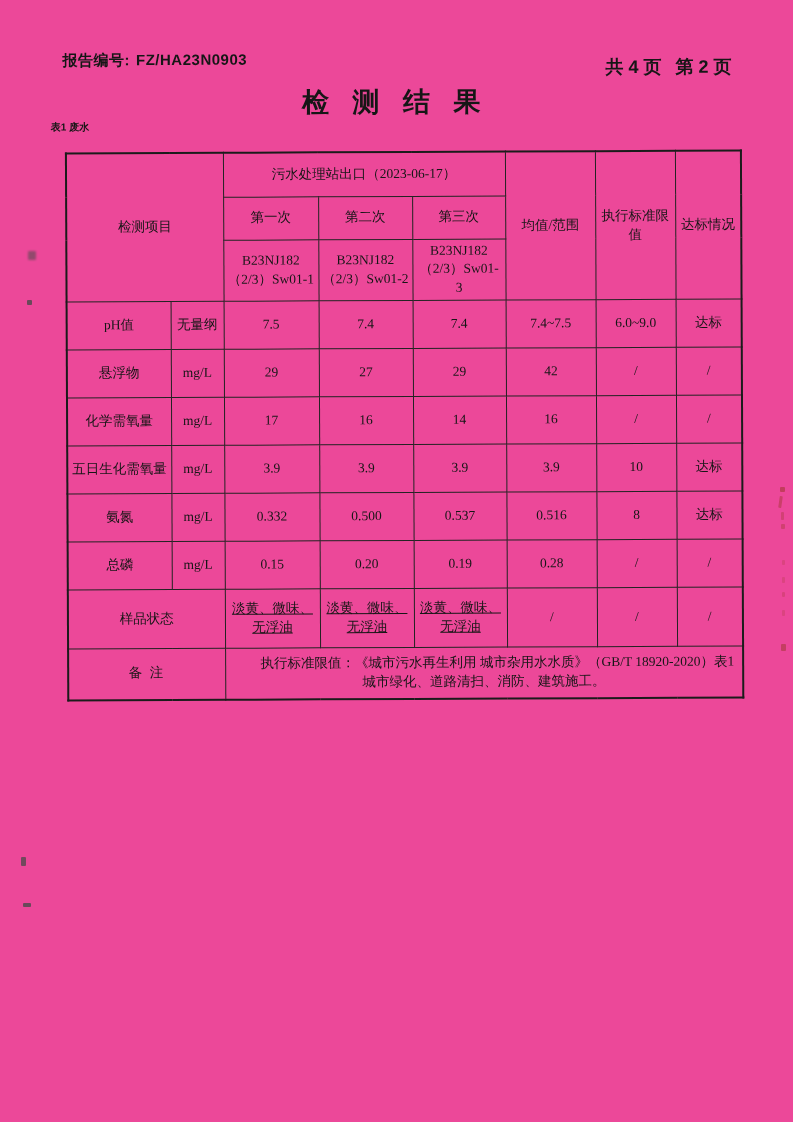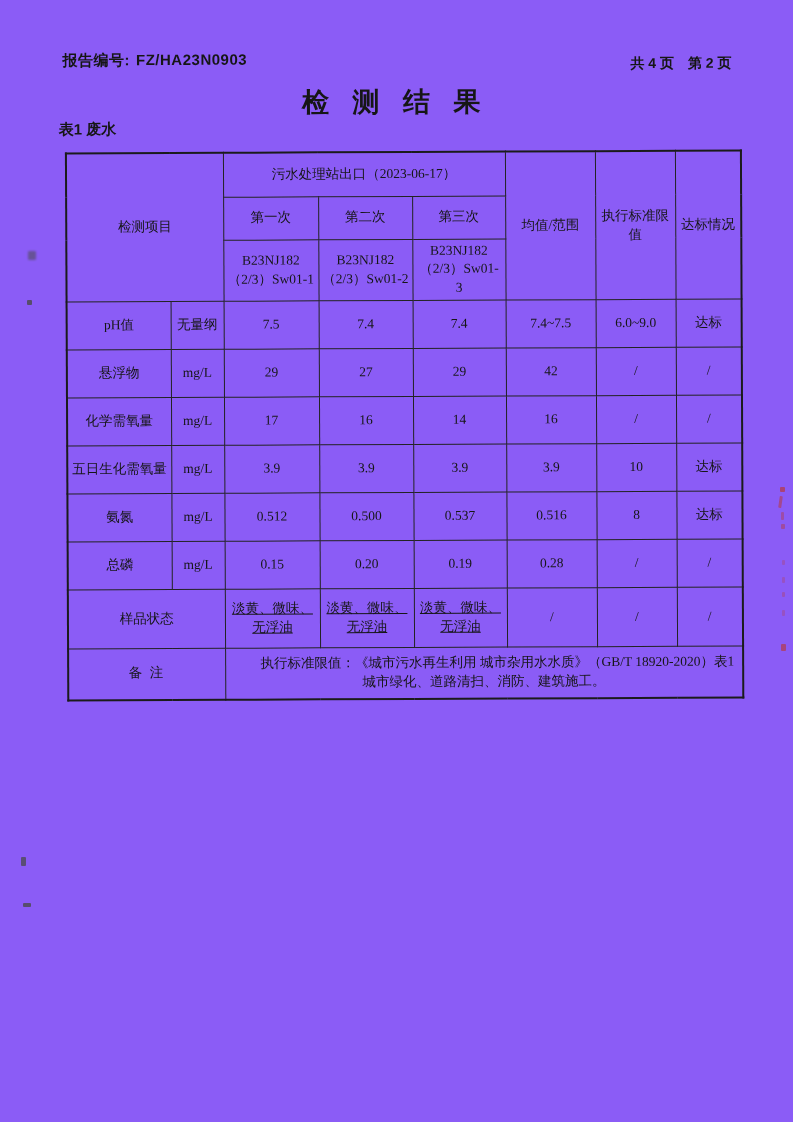--- a/index.html
+++ b/index.html
@@ -1,51 +1,51 @@
 <!DOCTYPE html>
 <html><head>
 <meta charset="utf-8">
 <style>
   html,body{margin:0;padding:0;background:#e8e8e6;}
   .page{
     position:relative;
     width:793px;height:1122px;
-    background:#8b5cf6;
+    background:#ec4899;
     overflow:hidden;
     font-family:"Liberation Serif","DejaVu Serif",serif;
     color:#161616;
   }
   .content{
     position:absolute;inset:0;
     transform:rotate(-0.25deg);
     transform-origin:400px 400px;
   }
   .report-line{
     position:absolute;top:50px;left:64px;
     font-family:"Liberation Sans","DejaVu Sans",sans-serif;
     font-weight:700;font-size:15px;letter-spacing:0.5px;
     white-space:nowrap;
   }
   .report-line .num{margin-left:6px;}
   .page-info{
     position:absolute;top:56px;right:60px;
     font-family:"Liberation Sans","DejaVu Sans",sans-serif;
-    font-weight:700;font-size:14px;white-space:nowrap;
+    font-weight:700;font-size:18px;white-space:nowrap;
   }
   .page-info span{margin-left:14px;}
   .doc-title{
     position:absolute;top:84px;left:0;width:100%;
     text-align:center;
     font-family:"Liberation Sans","DejaVu Sans",sans-serif;
     font-weight:700;font-size:27px;letter-spacing:8px;
   }
   .tbl-caption{
-    position:absolute;top:119px;left:60px;
-    font-family:"Liberation Sans","DejaVu Sans",sans-serif;
-    font-weight:700;font-size:15px;
+    position:absolute;top:119px;left:52px;
+    font-family:"Liberation Sans","DejaVu Sans",sans-serif;
+    font-weight:700;font-size:10px;
   }
   table.report{
     position:absolute;top:151px;left:66px;
     width:675px;
     border-collapse:collapse;
     table-layout:fixed;
     border:2.5px solid #1b1b1b;
   }
   table.report td{
     border:1.2px solid #232323;
@@ -176,21 +176,21 @@
           <td>3.9</td>
           <td>3.9</td>
           <td>3.9</td>
           <td>3.9</td>
           <td>10</td>
           <td>达标</td>
         </tr>
         <tr class="rb">
           <td>氨氮</td>
           <td>mg/L</td>
-          <td>0.512</td>
+          <td>0.332</td>
           <td>0.500</td>
           <td>0.537</td>
           <td>0.516</td>
           <td>8</td>
           <td>达标</td>
         </tr>
         <tr class="rb">
           <td>总磷</td>
           <td>mg/L</td>
           <td>0.15</td>

